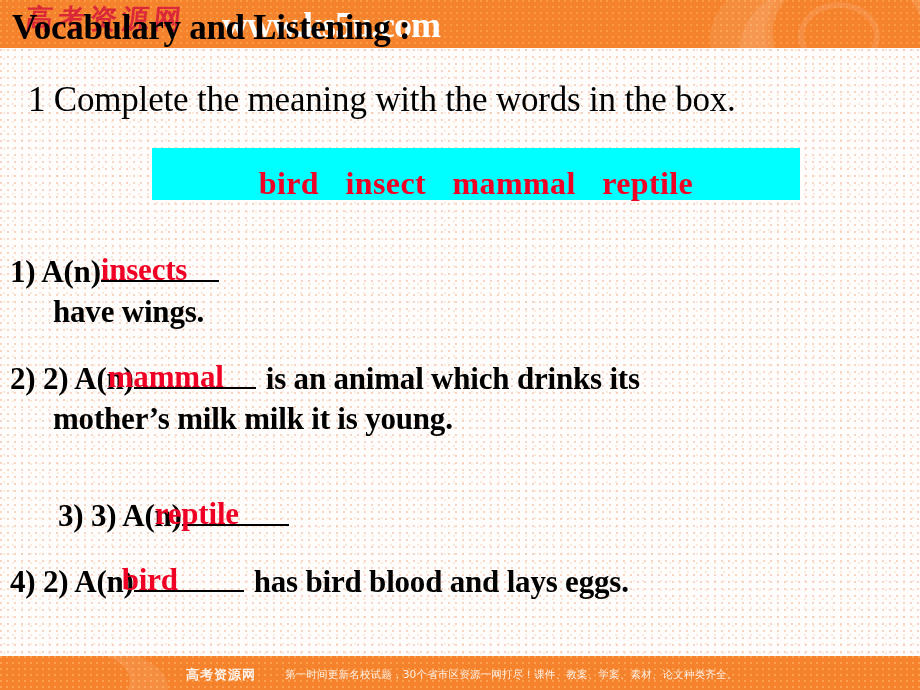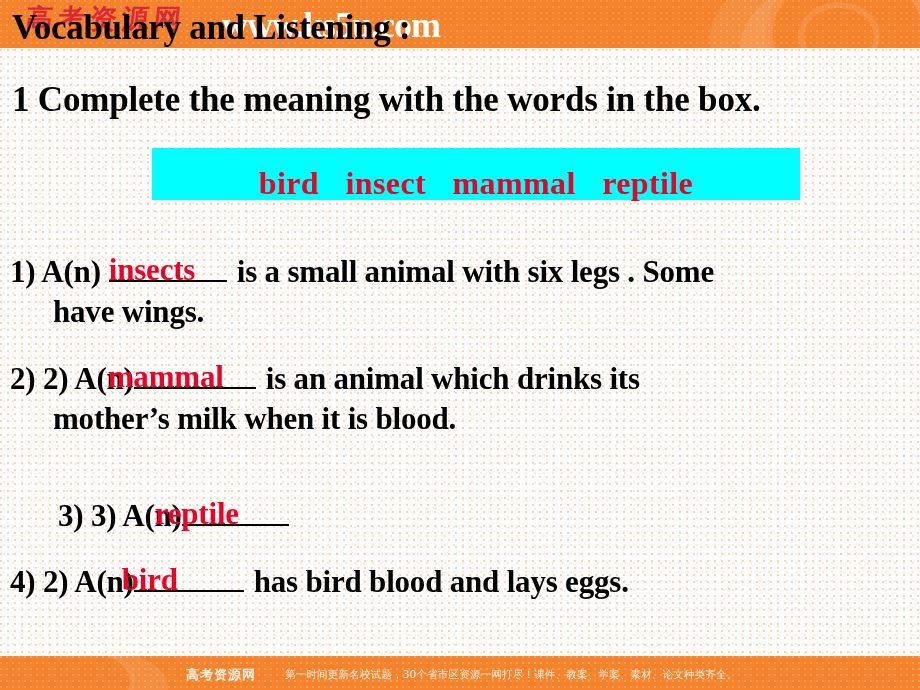--- a/index.html
+++ b/index.html
@@ -113,25 +113,25 @@
     font-weight: bold;
     color: #000000;
     letter-spacing: -0.3px;
     white-space: nowrap;
     text-align: center;
   }
 
   
   .instruction {
     position: absolute;
-    left: 12px;
+    left: 28px;
     top: 80px;
     font-family: "Liberation Serif", serif;
     font-size: 35px;
-    font-weight: bold;
+    font-weight: normal;
     color: #000000;
     letter-spacing: -0.2px;
     white-space: nowrap;
   }
 
   
   .word-box {
     position: absolute;
     left: 152px;
     top: 148px;
@@ -172,21 +172,20 @@
   .q4 { top: 560px; }
 
   .q-line { white-space: nowrap; }
   .q-line2 { white-space: nowrap; padding-left: 43px; }
 
   
   .slot {
     position: relative;
     display: inline-block;
     vertical-align: baseline;
-    margin-left: 8px;
   }
   .slot .rule {
     display: inline-block;
     border-bottom: 2.5px solid #000000;
     height: 30px;
     vertical-align: baseline;
   }
   .slot .ans {
     position: absolute;
     left: 0;
@@ -283,31 +282,31 @@
       <span class="w">bird</span>
       <span class="w">insect</span>
       <span class="w">mammal</span>
       <span class="w">reptile</span>
     </div>
   </div>
 
   <div class="q q1">
     <div class="q-line">
       <span>1)</span>
-      <span>A(n)</span><span class="slot slot-1"><span class="rule"></span><span class="ans">insects</span></span><span class="slot-gap"></span><span>is a small animal with six legs . Some</span>
+      <span>A(n)</span><span class="slot slot-1"><span class="rule"></span><span class="ans">insects</span></span><span class="slot-gap"></span>
     </div>
     <div class="q-line2">have wings.</div>
   </div>
 
   <div class="q q2">
     <div class="q-line">
       <span>2)</span>
       <span>2) A(n)</span><span class="slot slot-2"><span class="rule"></span><span class="ans">mammal</span></span><span class="slot-gap"></span><span>is an animal which drinks its</span>
     </div>
-    <div class="q-line2">mother’s milk when it is blood.</div>
+    <div class="q-line2">mother’s milk milk it is young.</div>
   </div>
 
   <div class="q q3">
     <div class="q-line">
       <span>3)</span>
       <span>3) A(n)</span><span class="slot slot-3"><span class="rule"></span><span class="ans">reptile</span></span><span class="slot-gap"></span>
     </div>
   </div>
 
   <div class="q q4">

